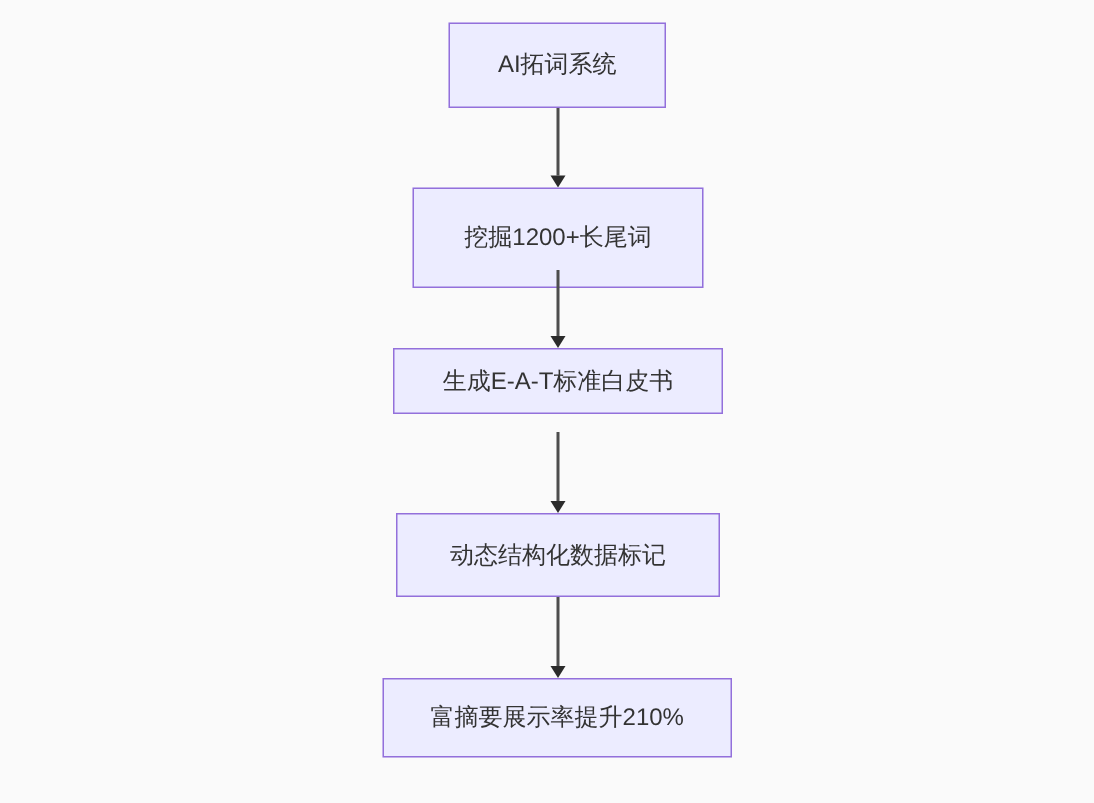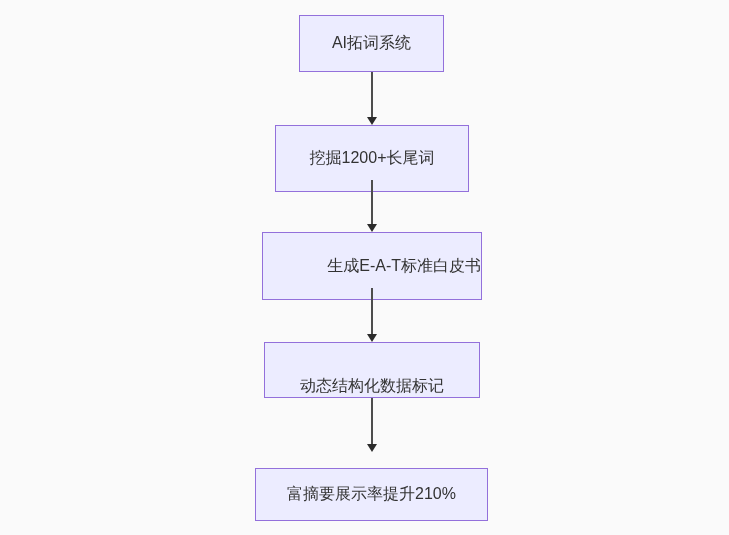--- a/index.html
+++ b/index.html
@@ -64,35 +64,35 @@
 
   <div class="node" style="left:275px; top:125px; width:194px; height:67px;">
     <span>挖掘1200+长尾词</span>
   </div>
 
   <div class="arrow" style="left:366px; top:180px; height:52px;">
     <div class="shaft"></div>
     <div class="head"></div>
   </div>
 
-  <div class="node" style="left:262px; top:232px; width:220px; height:68px;justify-content:flex-end;">
+  <div class="node" style="left:262px; top:232px; width:220px; height:44px;">
     <span>生成E-A-T标准白皮书</span>
   </div>
 
   <div class="arrow" style="left:366px; top:288px; height:54px;">
     <div class="shaft"></div>
     <div class="head"></div>
   </div>
 
-  <div class="node" style="left:264px; top:342px; width:216px; height:56px;align-items:flex-end;">
+  <div class="node" style="left:264px; top:342px; width:216px; height:56px;">
     <span>动态结构化数据标记</span>
   </div>
 
   <div class="arrow" style="left:366px; top:398px; height:54px;">
     <div class="shaft"></div>
     <div class="head"></div>
   </div>
 
-  <div class="node" style="left:255px; top:452px; width:233px; height:53px;margin-top:16px;">
+  <div class="node" style="left:255px; top:452px; width:233px; height:53px;">
     <span>富摘要展示率提升210%</span>
   </div>
 
 </div>
 
 </body></html>

